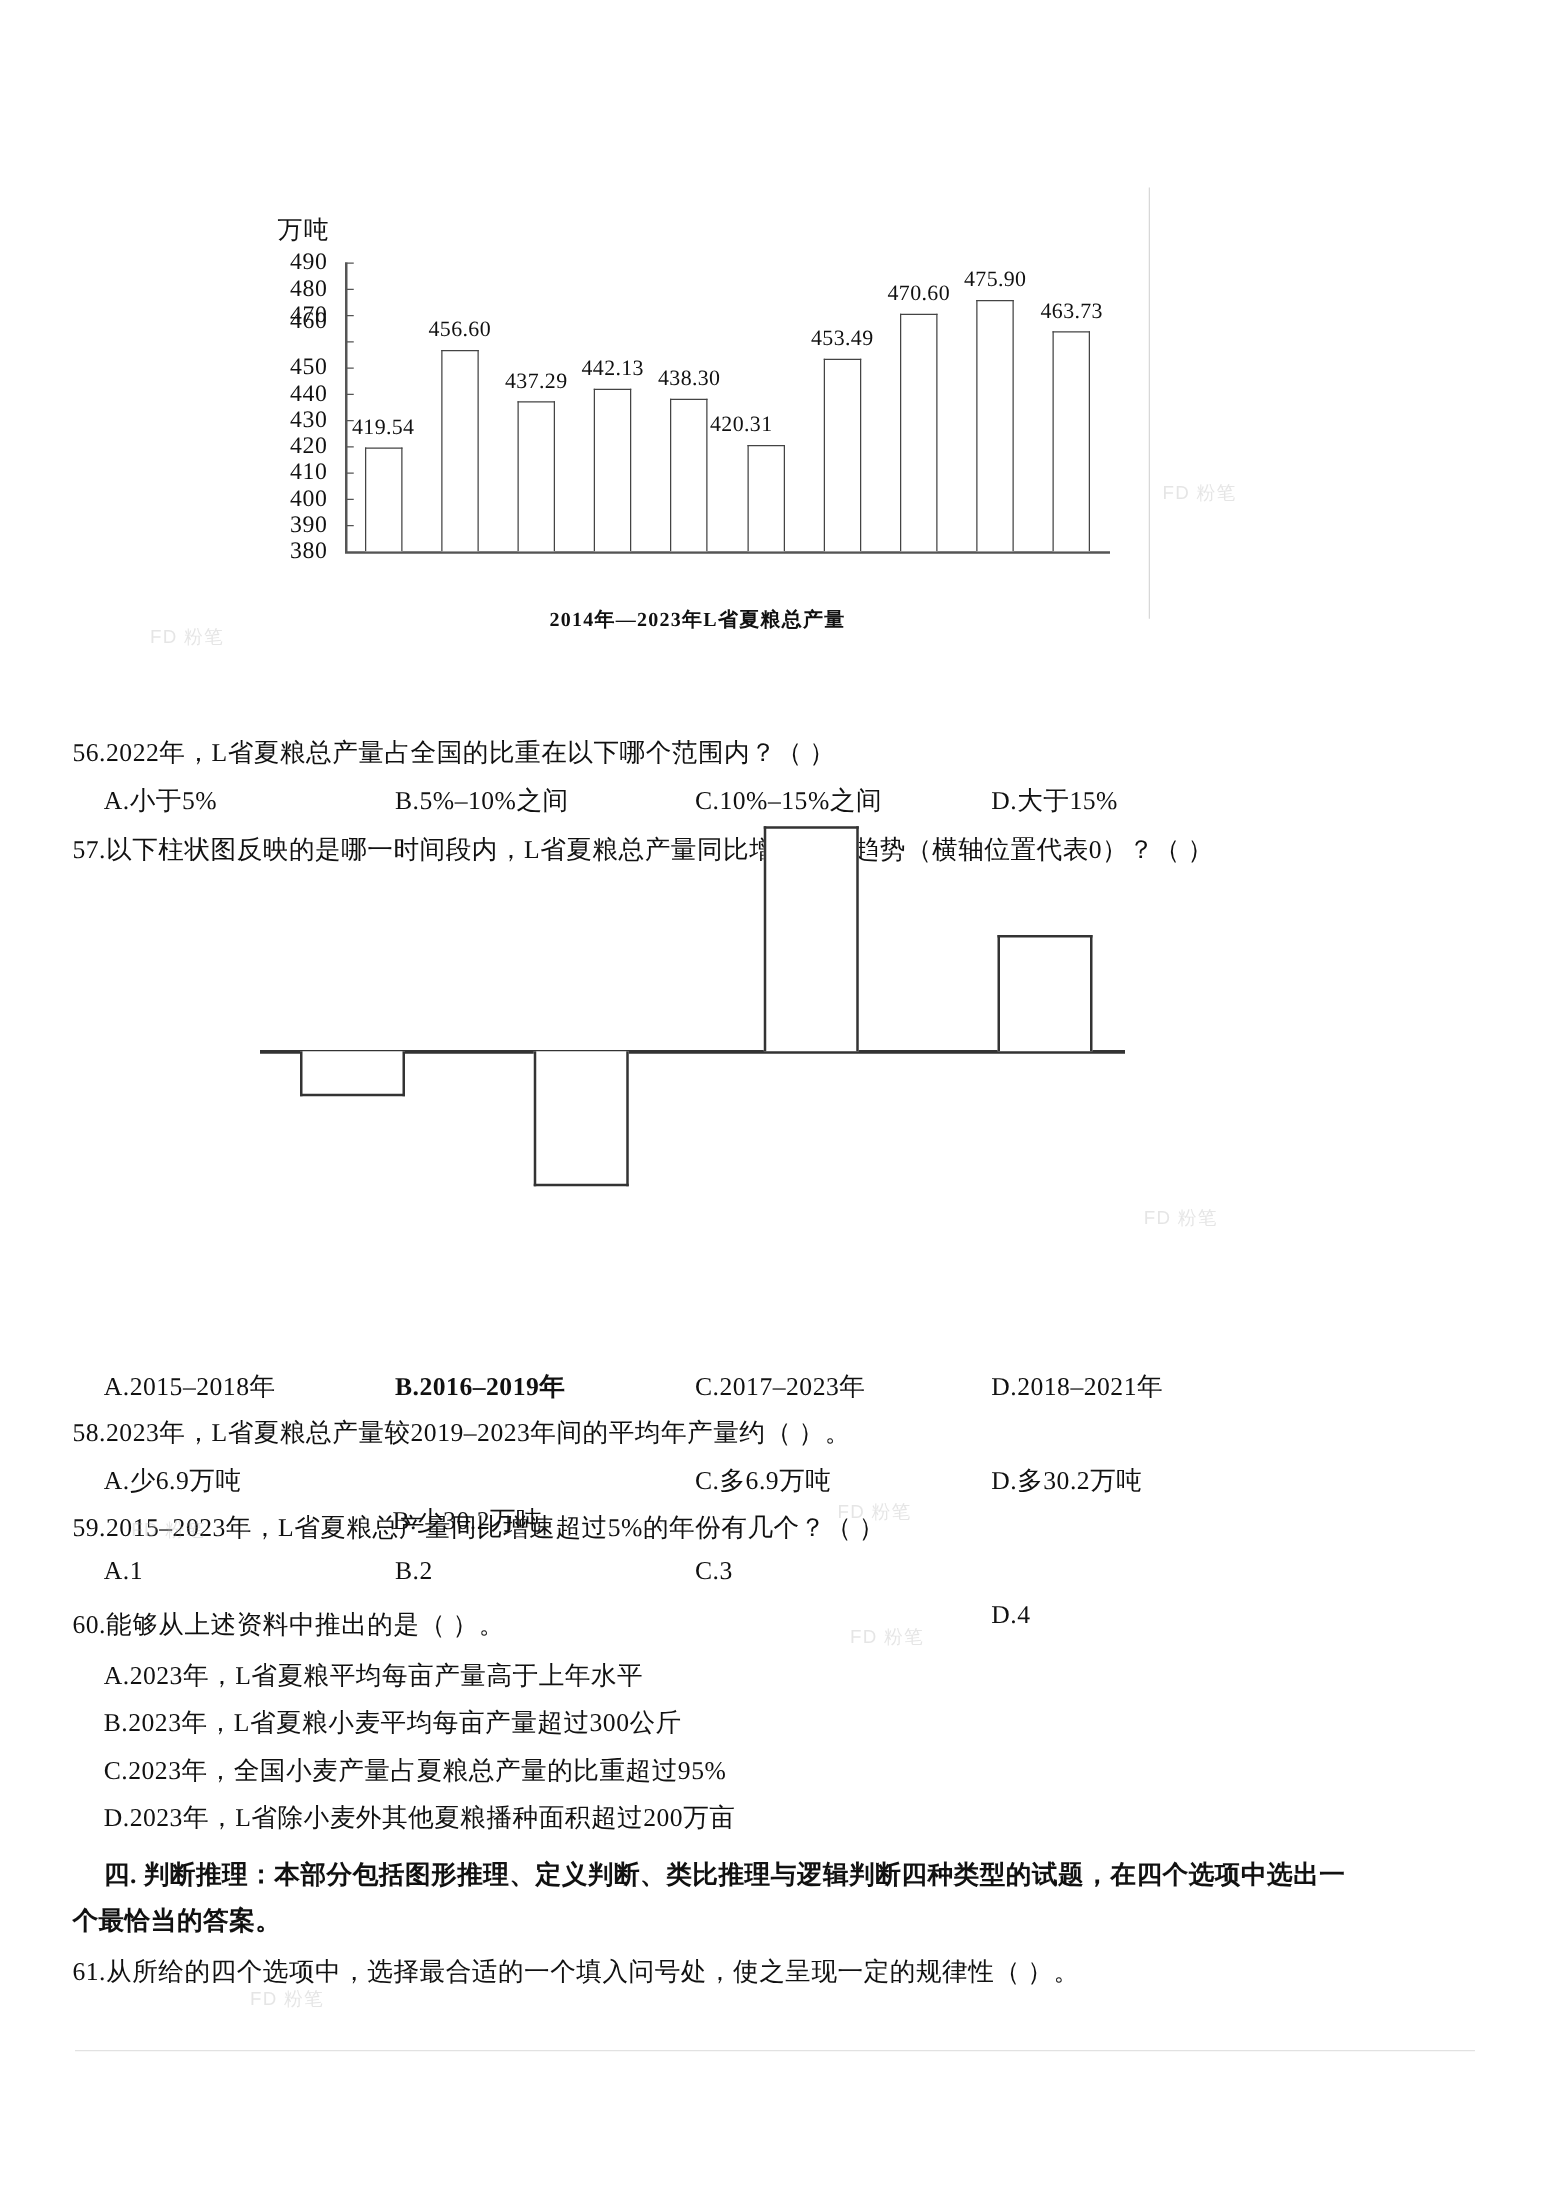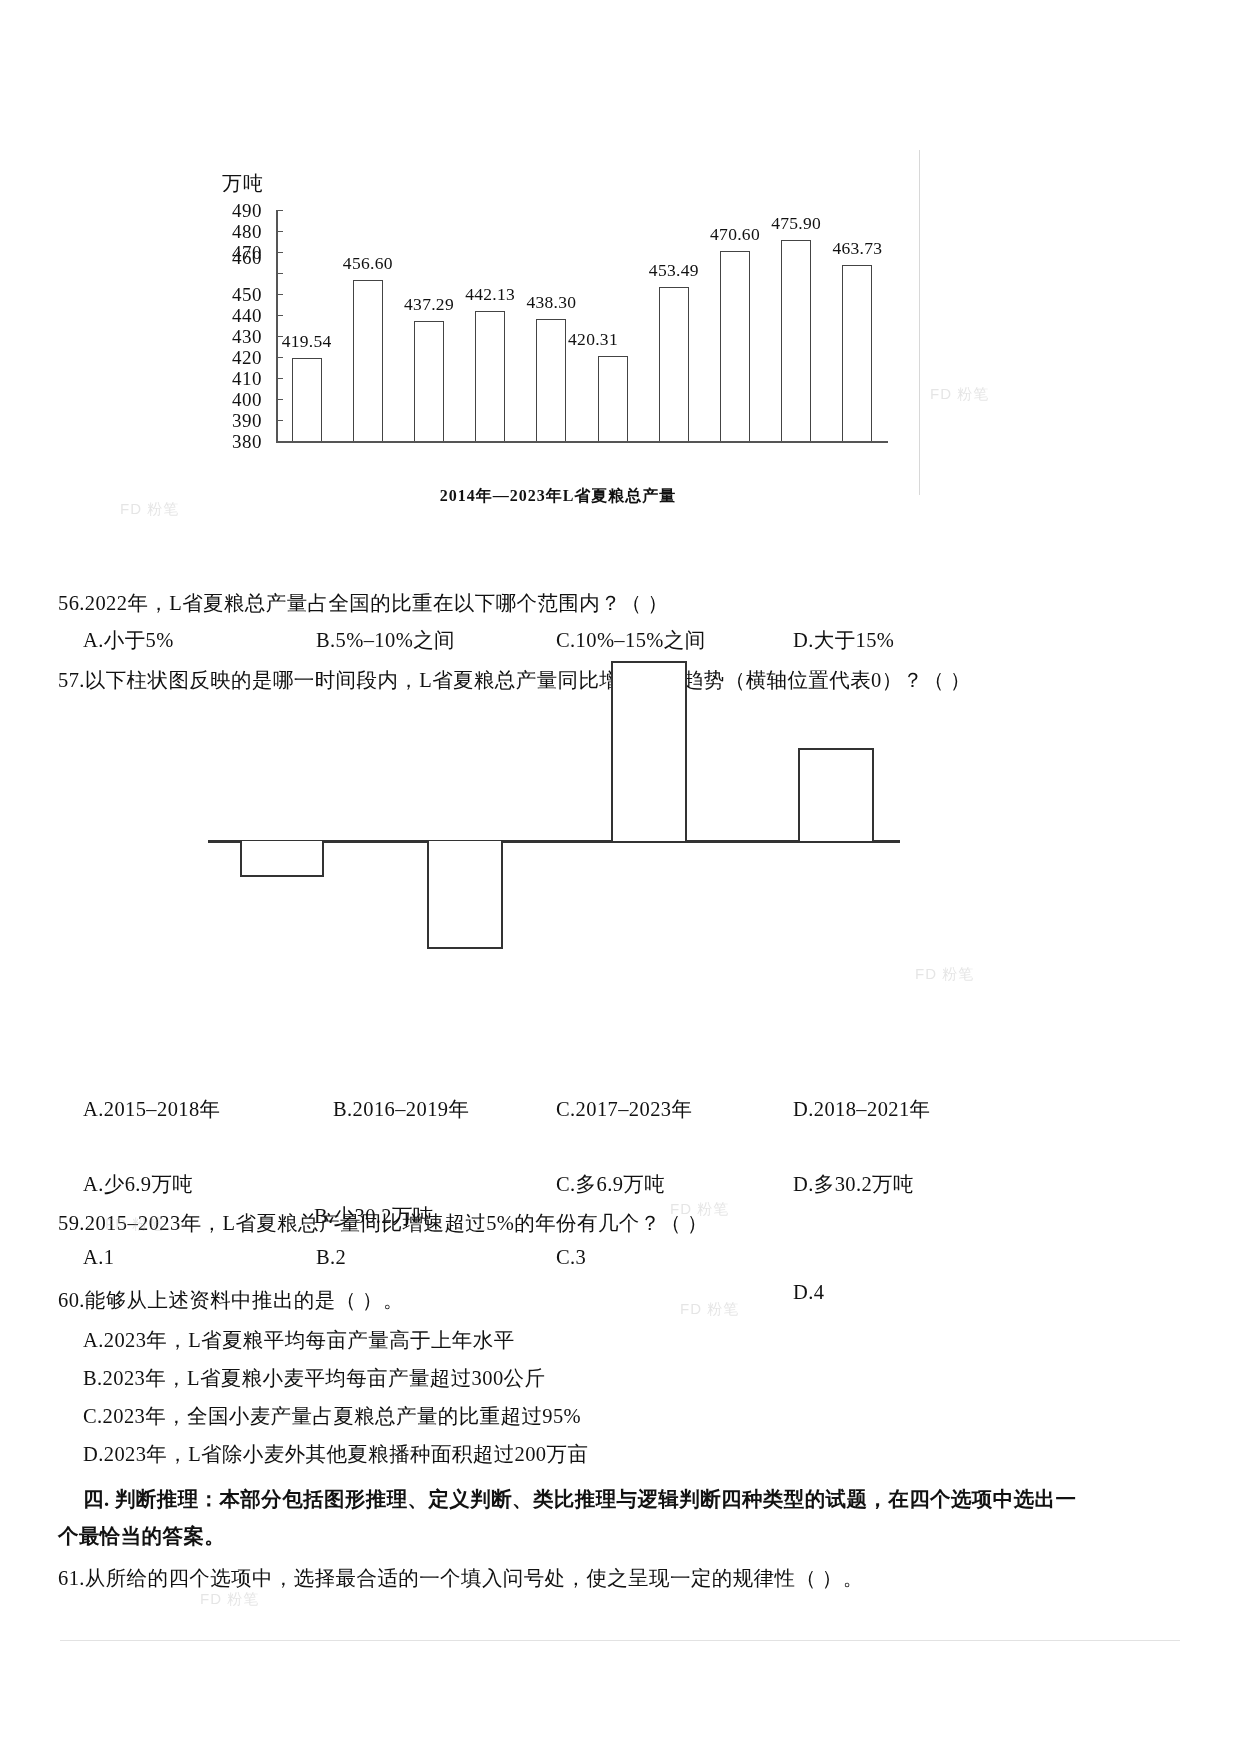--- a/index.html
+++ b/index.html
@@ -303,25 +303,26 @@
     <div class="c2bar neg" style="left:240px; top:191px; width:84px;  height:36px;"></div>
     <div class="c2bar neg" style="left:427px; top:191px; width:76px;  height:108px;"></div>
     <div class="c2bar pos" style="left:611px; top:11px;  width:76px;  height:180px;"></div>
     <div class="c2bar pos" style="left:798px; top:98px;  width:76px;  height:93px;"></div>
   </div>
 
   <div class="wm" style="left:915px; top:965px;">FD 粉笔</div>
 
   <div class="opts" style="left:58px; top:1095px;">
     <div class="opt" style="left:25px;">A.2015–2018年</div>
-    <div class="opt" style="left:275px;">B.2016–2019年</div>
+    <div class="opt" style="left:258px;font-weight:bold;">B.2016–2019年</div>
     <div class="opt" style="left:498px;">C.2017–2023年</div>
     <div class="opt" style="left:735px;">D.2018–2021年</div>
   </div>
 
+  <div class="q" style="left:58px; top:1132px;">58.2023年，L省夏粮总产量较2019–2023年间的平均年产量约（    ）。</div>
   <div class="opts" style="left:58px; top:1170px;">
     <div class="opt" style="left:25px;">A.少6.9万吨</div>
     <div class="opt" style="left:256px;margin-top:32px;">B.少30.2万吨</div>
     <div class="opt" style="left:498px;">C.多6.9万吨</div>
     <div class="opt" style="left:735px;">D.多30.2万吨</div>
   </div>
 
   <div class="q" style="left:58px; top:1208px;">59.2015–2023年，L省夏粮总产量同比增速超过5%的年份有几个？（    ）</div>
   <div class="opts" style="left:58px; top:1246px;">
     <div class="opt" style="left:25px;">A.1</div>

